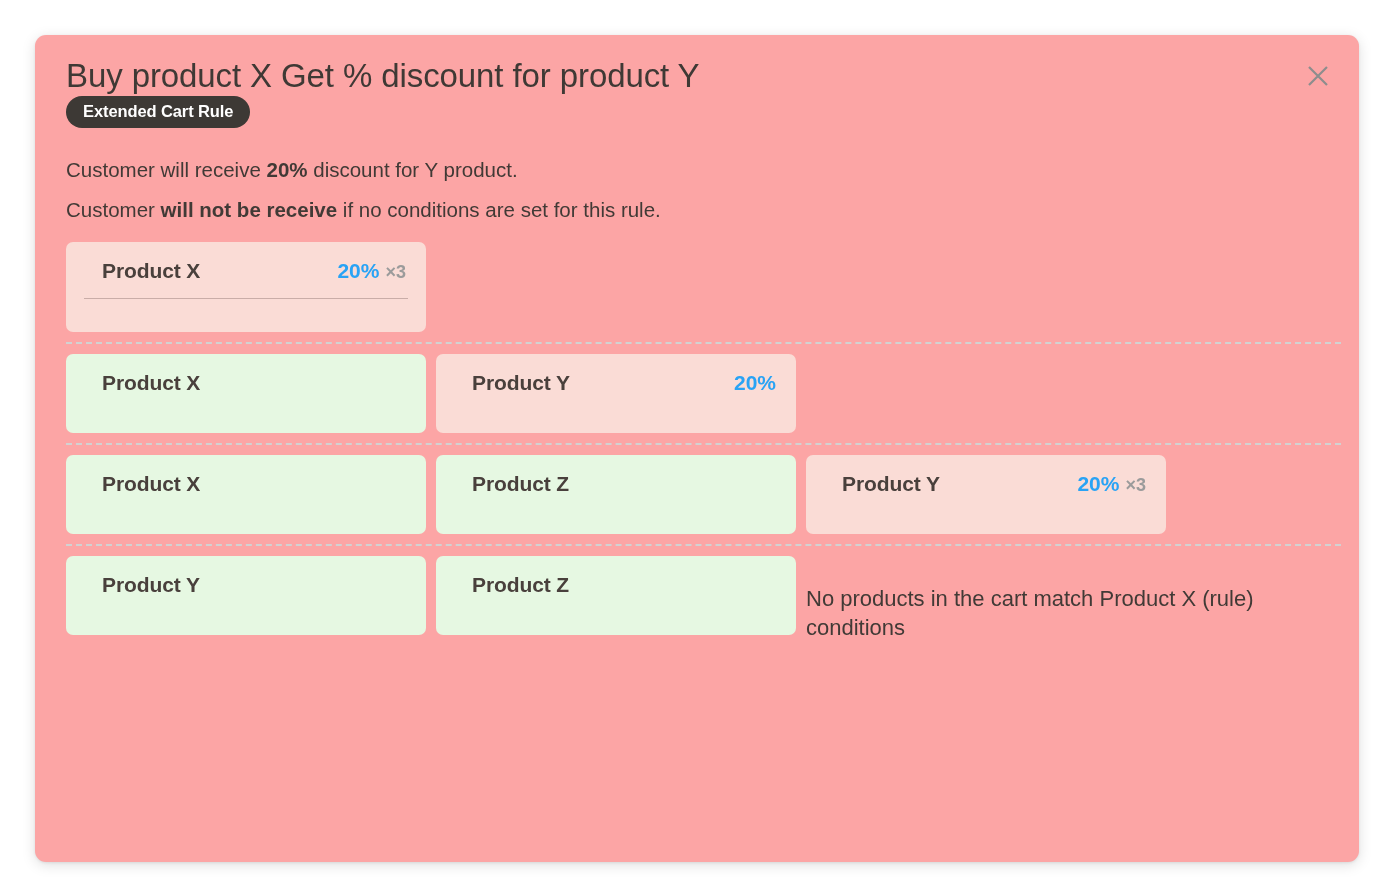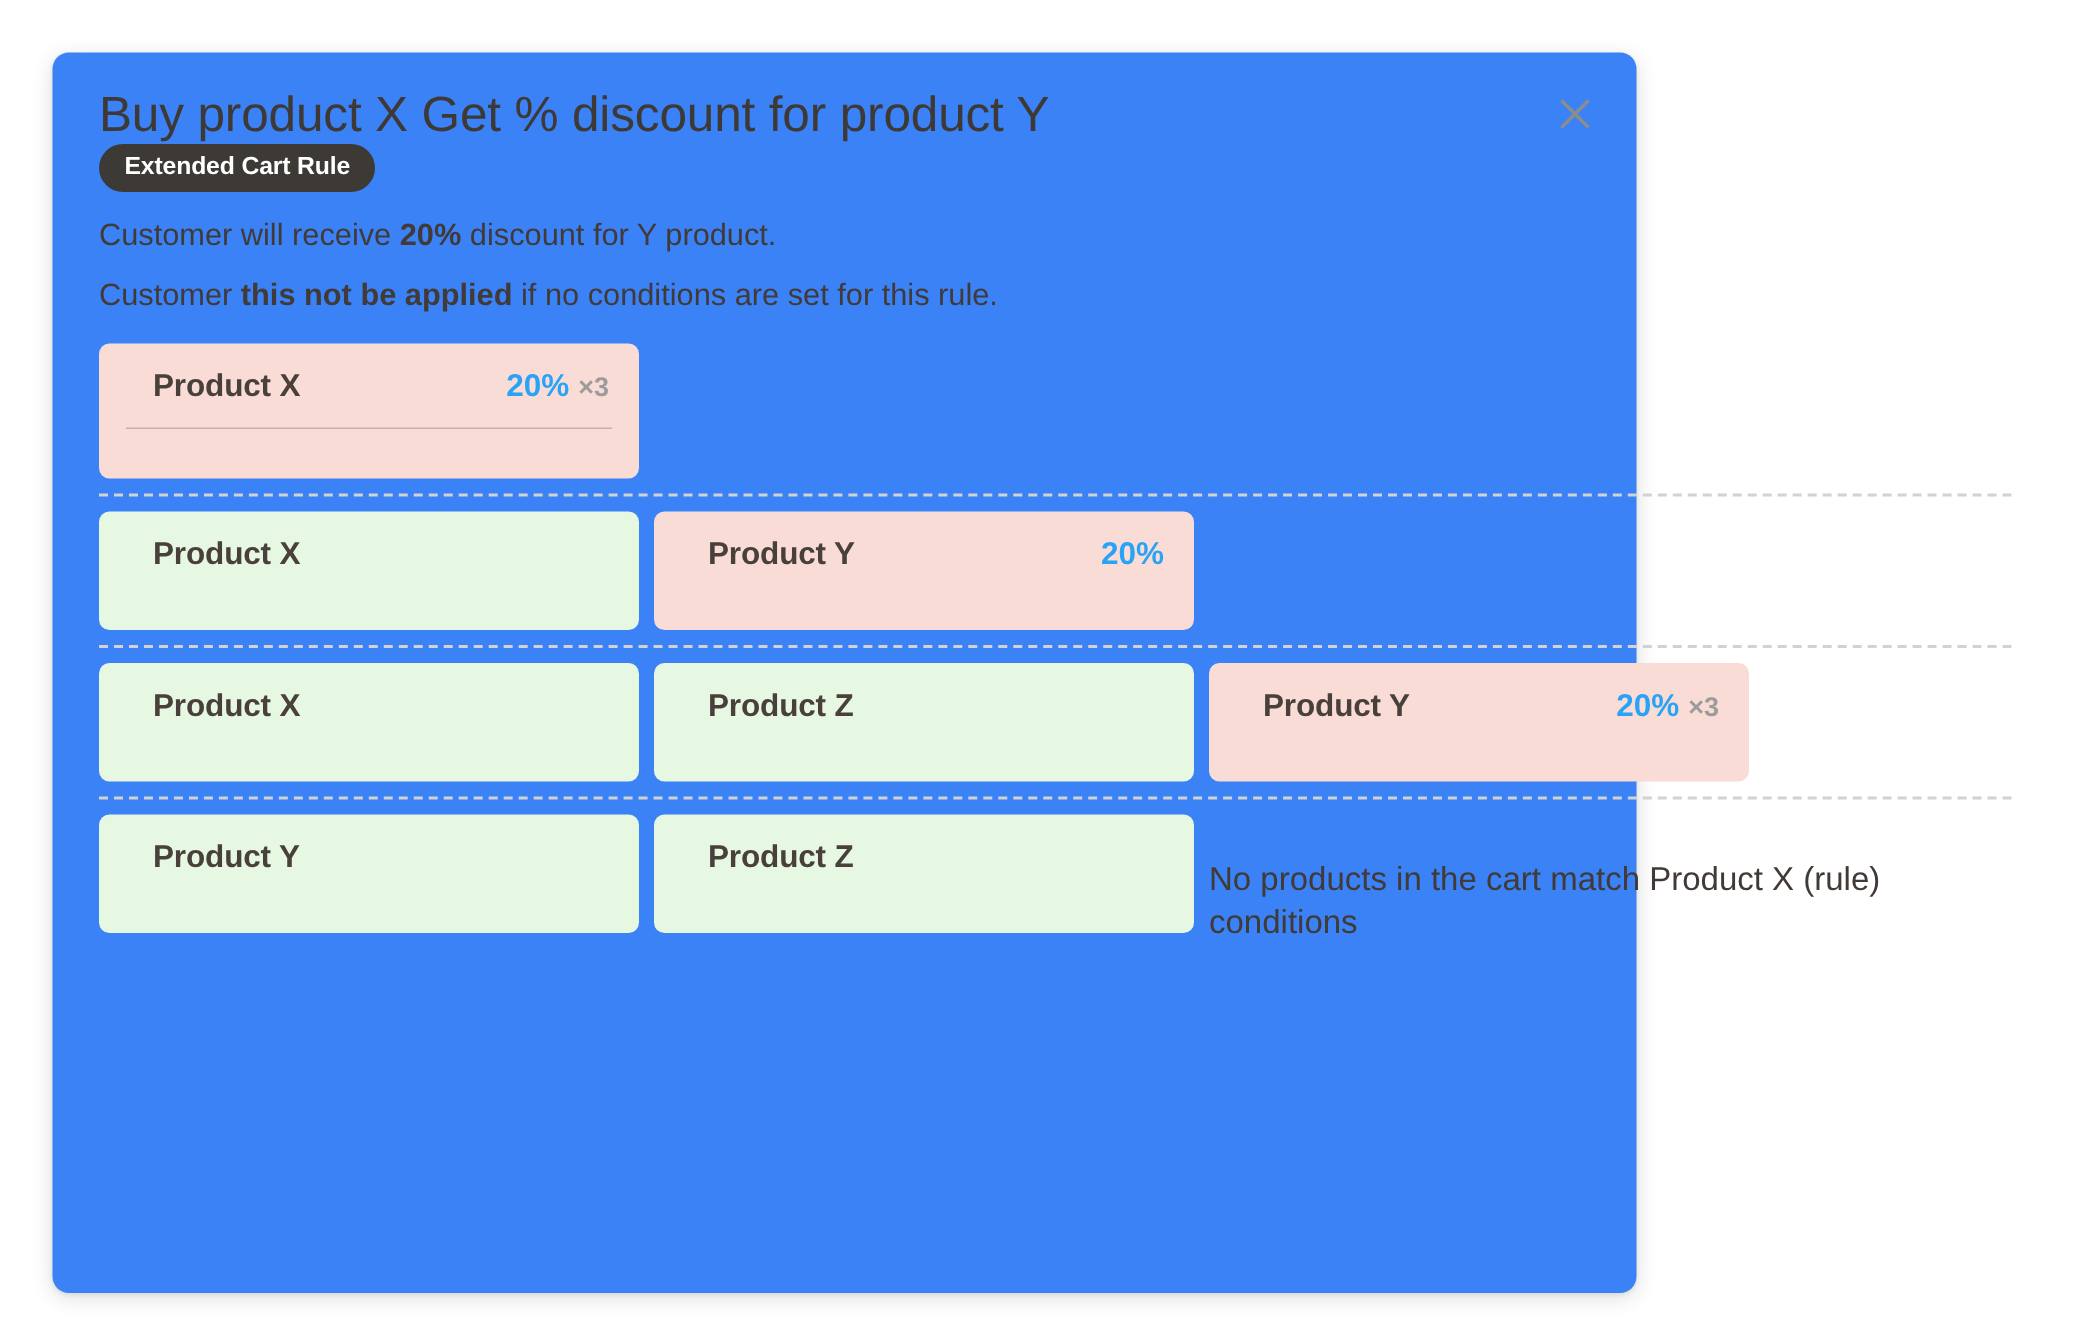--- a/index.html
+++ b/index.html
@@ -10,23 +10,23 @@
     height: 894px;
     overflow: hidden;
     font-family: "Liberation Sans", sans-serif;
     -webkit-font-smoothing: antialiased;
   }
 
   .modal {
     position: absolute;
     left: 35px;
     top: 35px;
-    width: 1056px;
+    width: 1324px;
     height: 827px;
-    background: #3b82f6;
+    background: #fca5a5;
     border-radius: 11px;
     box-shadow: 0 3px 14px rgba(0,0,0,0.13), 0 1px 3px rgba(0,0,0,0.07);
     box-sizing: border-box;
   }
 
   .close-btn {
     position: absolute;
     right: 18px;
     top: 18px;
     width: 46px;
@@ -68,21 +68,21 @@
     border-radius: 999px;
     letter-spacing: -0.1px;
   }
 
   .para {
     font-size: 20.5px;
     color: #413a36;
     margin: 0;
     line-height: 1.35;
   }
-  .para.first { margin-top: 15px; }
+  .para.first { margin-top: 28px; }
   .para.second { margin-top: 13px; }
   .para b { font-weight: bold; }
 
   .subhead {
     font-size: 27px;
     color: #3f3935;
     font-weight: 400;
     margin: 0;
     margin-top: 22px;
     letter-spacing: -0.1px;
@@ -189,21 +189,21 @@
   </button>
 
   <div class="modal-body">
 
     <h1 class="title">Buy product X Get % discount for product Y</h1>
 
     <div class="badge">Extended Cart Rule</div>
 
     <p class="para first"><span>Customer will receive </span><b>20%</b><span> discount for Y product.</span></p>
 
-    <p class="para second"><span>Customer </span><b>this not be applied</b><span> if no conditions are set for this rule.</span></p>
+    <p class="para second"><span>Customer </span><b>will not be receive</b><span> if no conditions are set for this rule.</span></p>
 
 
     <div class="combos">
 
       <div class="combo-row">
         <div class="card pink tall">
           <div class="card-head">
             <span class="card-title">Product X</span>
             <span class="card-meta">
               <span class="pct">20%</span>

